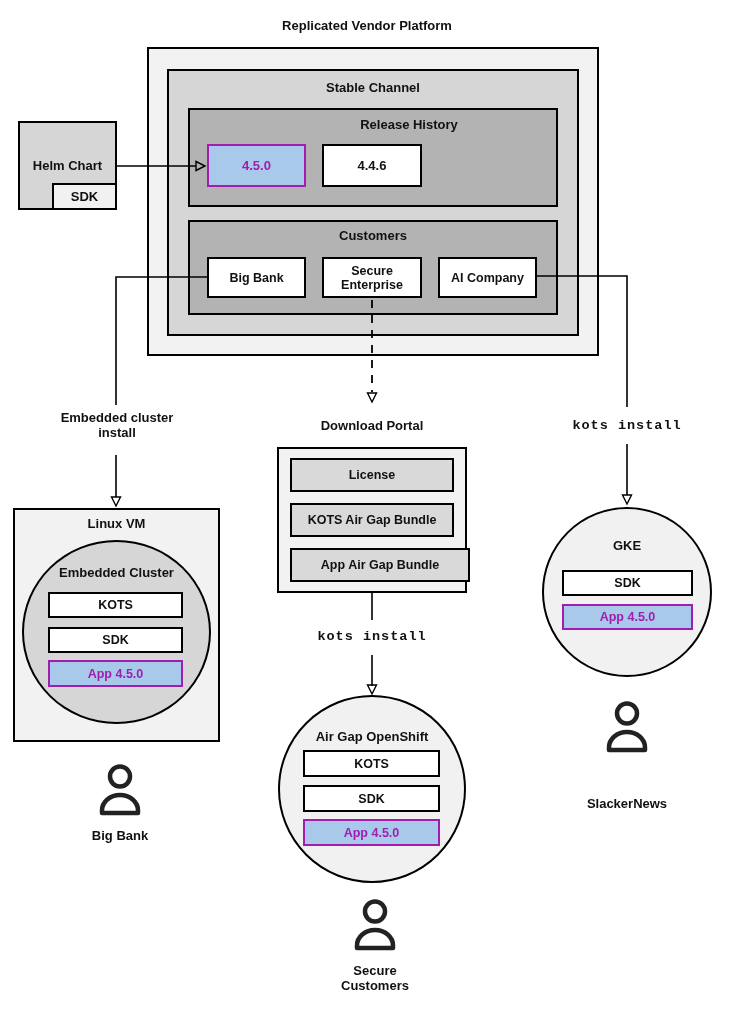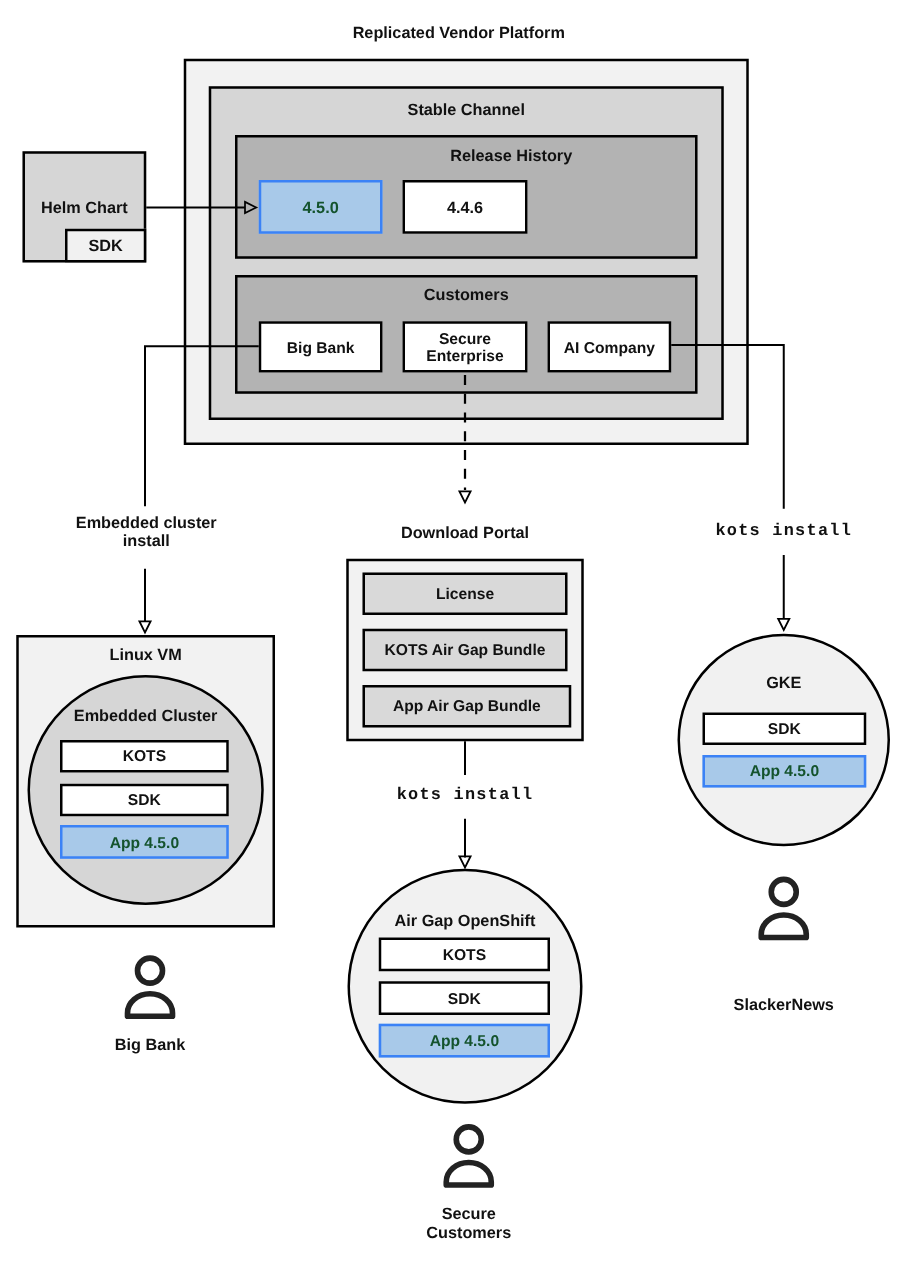--- a/index.html
+++ b/index.html
@@ -11,21 +11,21 @@
   .abs{position:absolute;box-sizing:border-box;}
   .box{border:2px solid #000;}
   .center{display:flex;align-items:center;justify-content:center;text-align:center;}
   .lbl{font-size:13px;line-height:15px;}
   .lbl-sm{font-size:12.5px;line-height:14px;}
   .fill-l1{background:#f2f2f2;}
   .fill-l2{background:#d6d6d6;}
   .fill-l3{background:#b3b3b3;}
   .fill-white{background:#ffffff;}
   .fill-item{background:#d9d9d9;}
-  .blue-box{background:#a8c9e9;border:2px solid #3b82f6;color:#14532d;text-align:right;}
+  .blue-box{background:#a8c9e9;border:2px solid #a21caf;color:#a21caf;text-align:right;}
   .mono{font-family:"Liberation Mono","DejaVu Sans Mono",monospace;font-size:13.5px;letter-spacing:1px;}
   .titlebar{position:absolute;left:0;right:0;text-align:center;}
   svg.overlay{position:absolute;left:0;top:0;z-index:5;pointer-events:none;}
   .boxes{z-index:2;}
   .user-icon-svg{display:block;}
 </style>
 </head>
 <body>
 
 <div id="canvas">
@@ -70,21 +70,21 @@
       <circle cx="24" cy="14.5" r="10" fill="none" stroke="#222" stroke-width="4.5"></circle>
       <path d="M6,51 L6,48.5 A18,15.5 0 0 1 42,48.5 L42,51 Z" fill="none" stroke="#222" stroke-width="4.5" stroke-linejoin="round"></path>
     </svg>
   </div>
   <div class="abs lbl boxes" style="left:40px;top:828px;width:160px;text-align:center;">Big Bank</div>
 
   <div class="abs lbl boxes" style="left:292px;top:418px;width:160px;text-align:center;">Download Portal</div>
   <div class="abs box fill-l1 boxes" style="left:277px;top:447px;width:190px;height:146px;"></div>
   <div class="abs box fill-item center lbl-sm boxes" style="left:290px;top:458px;width:164px;height:34px;">License</div>
   <div class="abs box fill-item center lbl-sm boxes" style="left:290px;top:503px;width:164px;height:34px;">KOTS Air Gap Bundle</div>
-  <div class="abs box fill-item center lbl-sm boxes" style="left:290px;top:548px;width:167px;height:34px;">App Air Gap Bundle</div>
+  <div class="abs box fill-item center lbl-sm boxes" style="left:290px;top:548px;width:180px;height:34px;">App Air Gap Bundle</div>
 
   <div class="abs mono boxes" style="left:292px;top:629px;width:160px;text-align:center;">kots install</div>
 
   <div class="abs box boxes" style="left:278px;top:695px;width:188px;height:188px;border-radius:50%;background:#f1f1f1;"></div>
   <div class="abs lbl boxes" style="left:278px;top:729px;width:188px;text-align:center;">Air Gap OpenShift</div>
   <div class="abs box fill-white center lbl-sm boxes" style="left:303px;top:750px;width:137px;height:27px;">KOTS</div>
   <div class="abs box fill-white center lbl-sm boxes" style="left:303px;top:785px;width:137px;height:27px;">SDK</div>
   <div class="abs blue-box center lbl-sm boxes" style="left:303px;top:819px;width:137px;height:27px;">App 4.5.0</div>
 
   <div class="abs boxes" style="left:351px;top:897px;">

